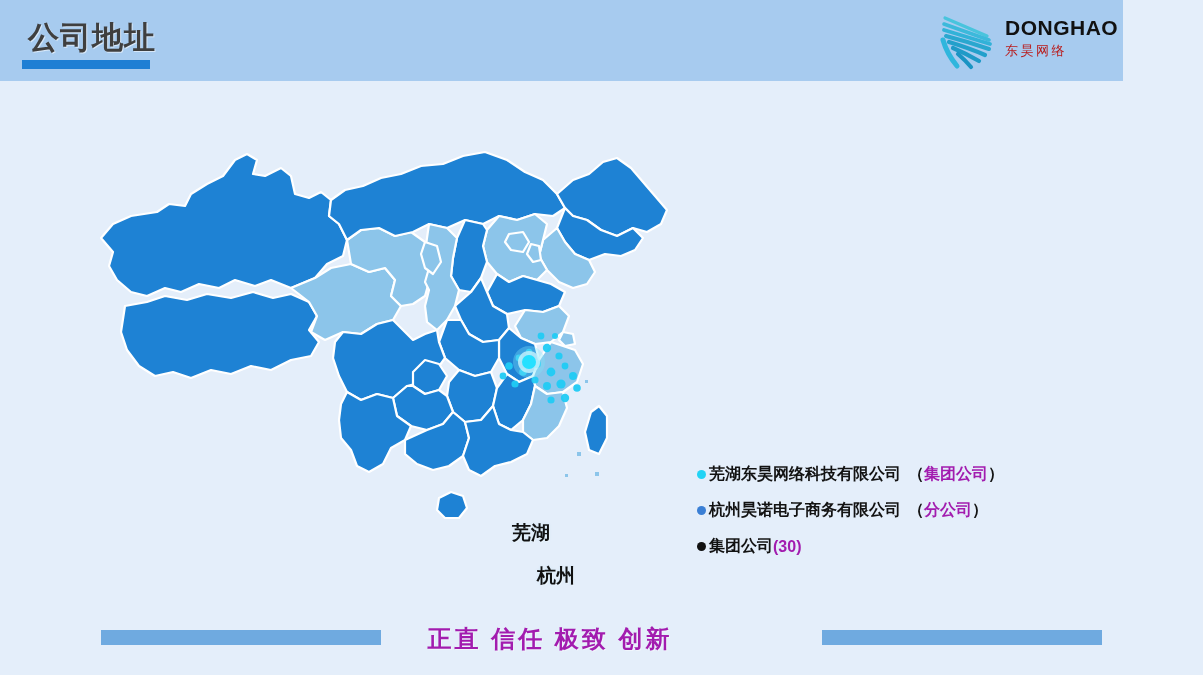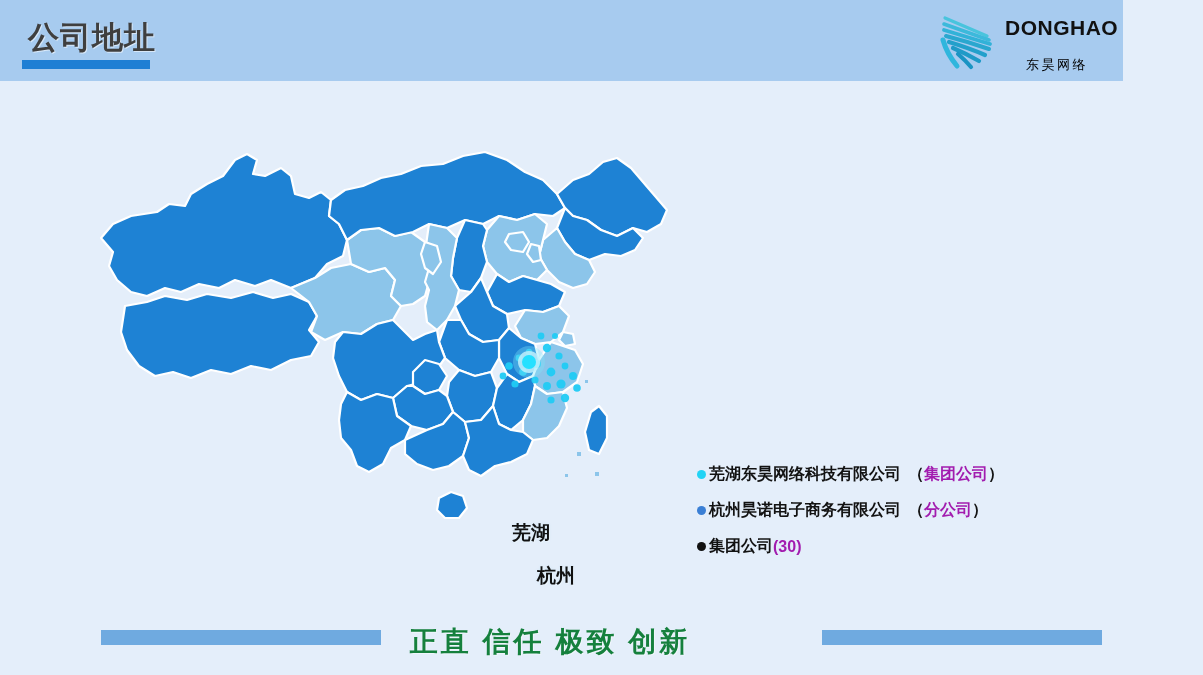--- a/index.html
+++ b/index.html
@@ -26,28 +26,28 @@
     position:absolute; left:22px; top:60px;
     width:128px; height:9px; background:#1f7fd4;
   }
 
   
   .logo{
     position:absolute; right:16px; top:10px;
     width:172px; height:62px;
   }
   .logo-mark{ position:absolute; left:0; top:0; width:72px; height:62px; }
-  .logo-text{ position:absolute; left:70px; top:6px; width:104px; text-align:center;}
+  .logo-text{ position:absolute; left:70px; top:6px; width:104px; text-align:left;}
   .logo-word{
     font-size:21px; font-weight:bold; color:#111; letter-spacing:.5px;
     line-height:24px;
   }
   .logo-sub{
-    font-size:13px; color:#000000; letter-spacing:2.5px; line-height:18px;
-    margin-top:16px;
+    font-size:13px; color:#b91c1c; letter-spacing:2.5px; line-height:18px;
+    margin-top:2px;
   }
 
   
   .map-wrap{
     position:absolute; left:95px; top:120px;
     width:640px; height:500px;
   }
   .map-wrap svg{ display:block; width:640px; height:500px; }
 
   
@@ -78,21 +78,21 @@
   .legend-row .gap{ display:inline-block; width:7px; }
 
   
   .foot-bar{
     position:absolute; top:630px; height:15px; background:#6faae0;
   }
   .foot-bar-left{ left:101px; width:280px; }
   .foot-bar-right{ left:822px; width:280px; }
   .slogan{
     position:absolute; left:0; top:623px; width:1100px; text-align:center;
-    font-size:28px; font-weight:bold; color:#15803d;
+    font-size:24px; font-weight:bold; color:#a21caf;
     letter-spacing:3px;
     text-shadow:1px 1px 0 rgba(255,255,255,.45);
   }
 </style>
 </head>
 <body>
 
 <div class="header">
   <div class="page-title">公司地址</div>
   <div class="title-underline"></div>

